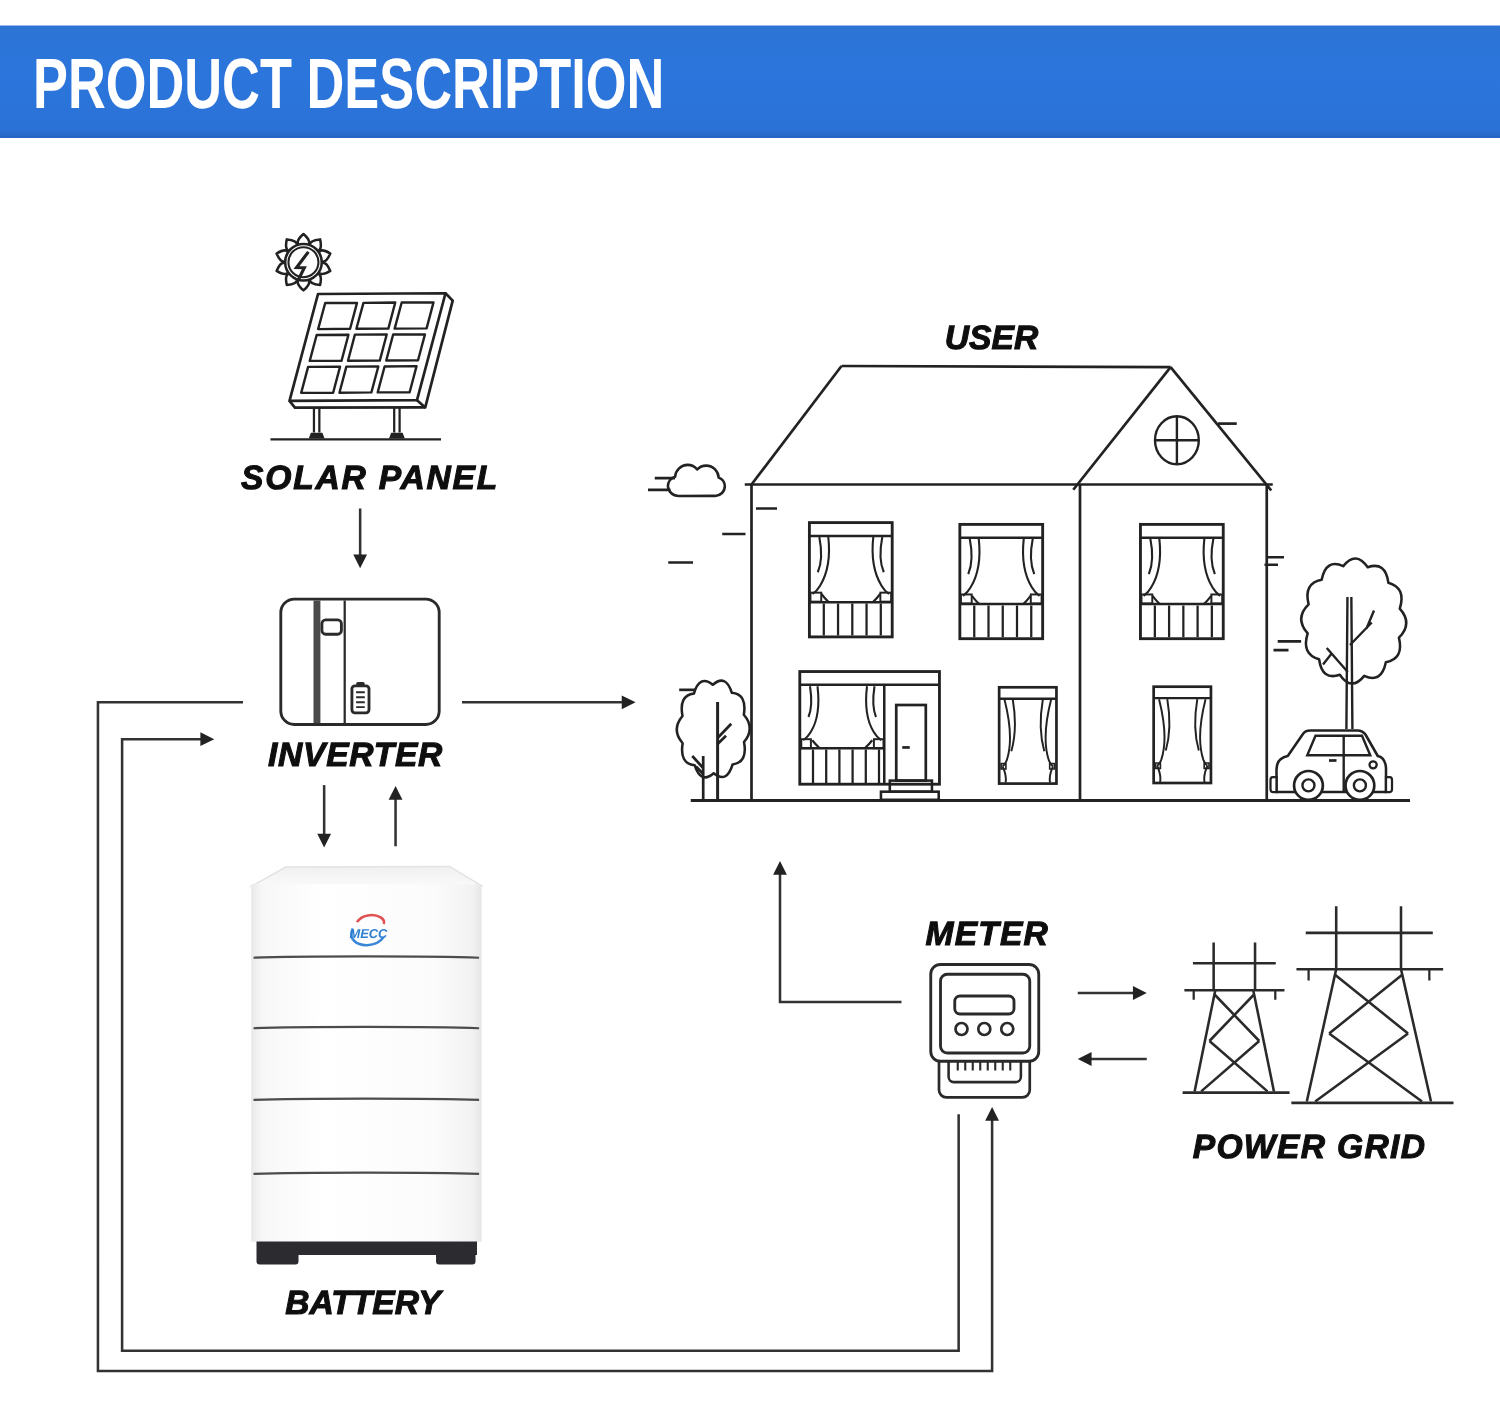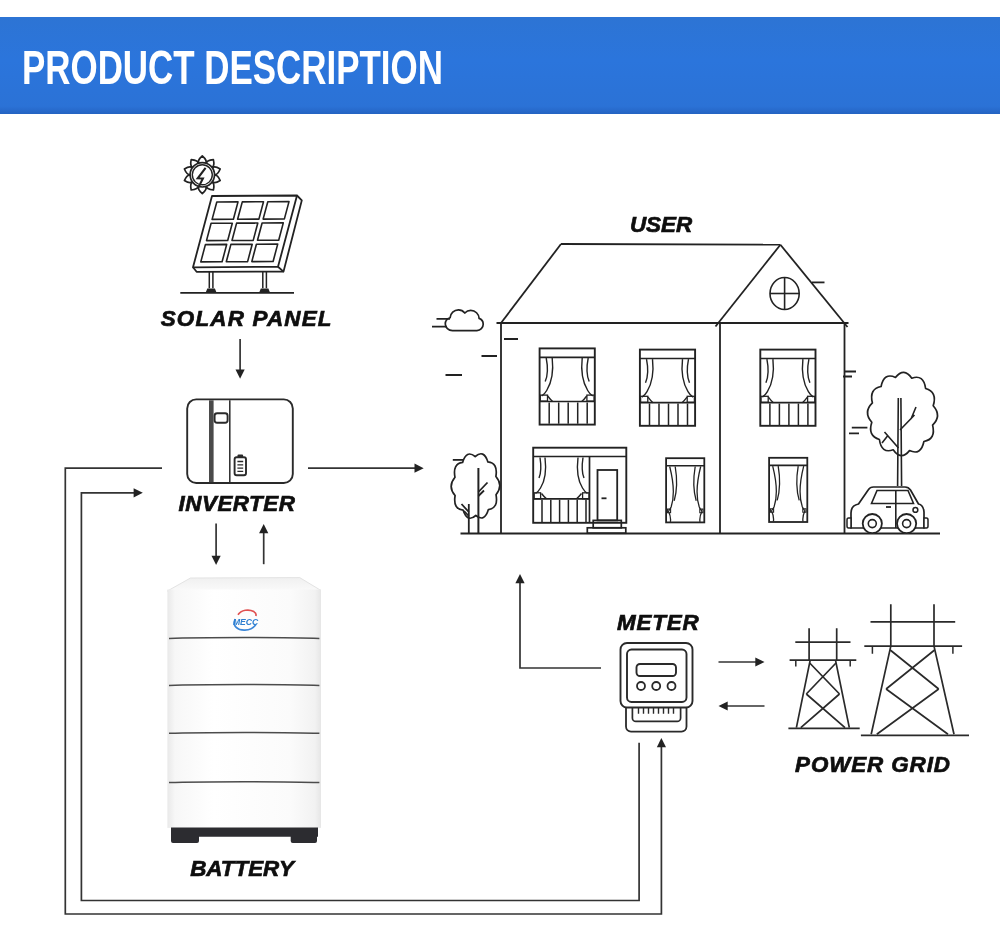--- a/index.html
+++ b/index.html
@@ -1,16 +1,16 @@
 <!DOCTYPE html>
 <html><head>
 <meta charset="utf-8">
 <style>
 html,body{margin:0;padding:0;width:1000px;height:945px;background:#fff;overflow:hidden;font-family:"Liberation Sans",sans-serif;}
-#hdr{position:absolute;left:0;top:17px;width:1000px;height:97px;background:linear-gradient(180deg,#2d74d4 0%,#2b75dc 45%,#2b72d6 92%,#2463c2 100%);}
+#hdr{position:absolute;left:0;top:17px;width:1000px;height:75px;background:linear-gradient(180deg,#2d74d4 0%,#2b75dc 45%,#2b72d6 92%,#2463c2 100%);}
 #hdr span{position:absolute;left:22px;top:50%;transform:translateY(-47%) scaleX(0.735);transform-origin:left center;color:#fff;font-weight:bold;font-size:47.5px;white-space:nowrap;letter-spacing:0px;}
 #art{position:absolute;left:0;top:0;}
 text.lbl{font-family:"Liberation Sans",sans-serif;font-weight:bold;font-style:italic;font-size:22.4px;fill:#0e0e0e;stroke:#0e0e0e;stroke-width:0.7;text-anchor:middle;}
 </style>
 </head>
 <body>
 <div id="hdr">
     <span id="hdrtxt">PRODUCT DESCRIPTION</span>
   </div>
 <svg id="art" width="1000" height="945" viewBox="0 0 1000 945">

